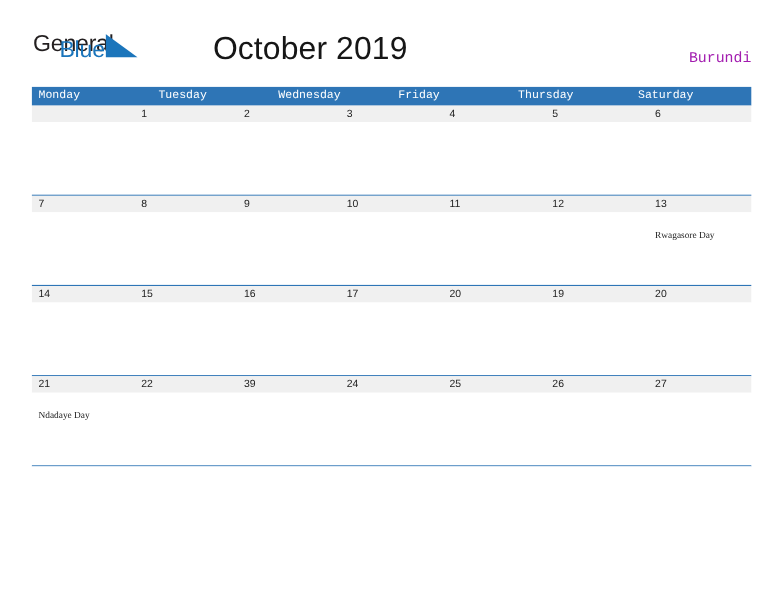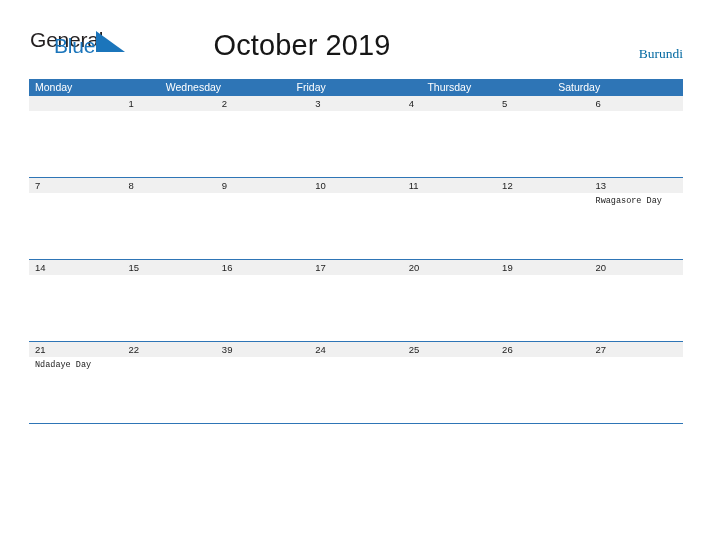--- a/index.html
+++ b/index.html
@@ -68,30 +68,29 @@
     position: absolute;
     left: 0;
     top: 29px;
     width: 564px;
     text-align: center;
     font-size: 29px;
     color: #161616;
     font-family: "Liberation Sans", sans-serif;
     font-weight: 400;
     letter-spacing: 0.1px;
-    padding-left: 20px;
   }
 
   .country {
     position: absolute;
     right: 29px;
     top: 46px;
     font-size: 13.5px;
-    color: #0369a1;
-    font-family: Liberation Serif, serif;
+    color: #a21caf;
+    font-family: Liberation Mono, monospace;
   }
 
   
   .calendar {
     position: absolute;
     left: 29px;
     top: 79px;
     width: 654px;
   }
 
@@ -101,21 +100,21 @@
     height: 17px;
     background: #2e75b6;
   }
   .weekday-cell {
     flex: 1 1 0;
     color: #ffffff;
     font-size: 10.5px;
     line-height: 17px;
     padding-left: 6px;
     box-sizing: border-box;
-    font-family: Liberation Sans, sans-serif;
+    font-family: Liberation Mono, monospace;
     white-space: nowrap;
     overflow: hidden;
   }
 
   .week-row {
     width: 100%;
     position: relative;
   }
   .week-row.sep {
     border-top: 1.5px solid #2e75b6;
@@ -140,26 +139,26 @@
 
   .event-band {
     display: flex;
     width: 100%;
     height: 66px;
     background: #ffffff;
   }
   .event-cell {
     flex: 1 1 0;
     padding-left: 6px;
-    padding-top: 3px;
+    padding-top: 15px;
     box-sizing: border-box;
     font-size: 8.5px;
     line-height: 11px;
     color: #1a1a1a;
-    font-family: Liberation Mono, monospace;
+    font-family: Liberation Serif, serif;
     white-space: nowrap;
     overflow: hidden;
   }
 </style>
 </head>
 <body>
 
 <div class="page">
 
   <div class="header">
@@ -176,20 +175,21 @@
 
     <div class="month-title">October 2019</div>
 
     <div class="country">Burundi</div>
 
   </div>
 
   <div class="calendar">
     <div class="weekday-row" id="weekday-row">
         <div class="weekday-cell">Monday</div>
+        <div class="weekday-cell">Tuesday</div>
         <div class="weekday-cell">Wednesday</div>
         <div class="weekday-cell">Friday</div>
         <div class="weekday-cell">Thursday</div>
         <div class="weekday-cell">Saturday</div>
       </div>
     <div id="weeks-container">
         <div class="week-row">
           <div class="date-band">
             <div class="date-cell empty"></div>
             <div class="date-cell">1</div>

